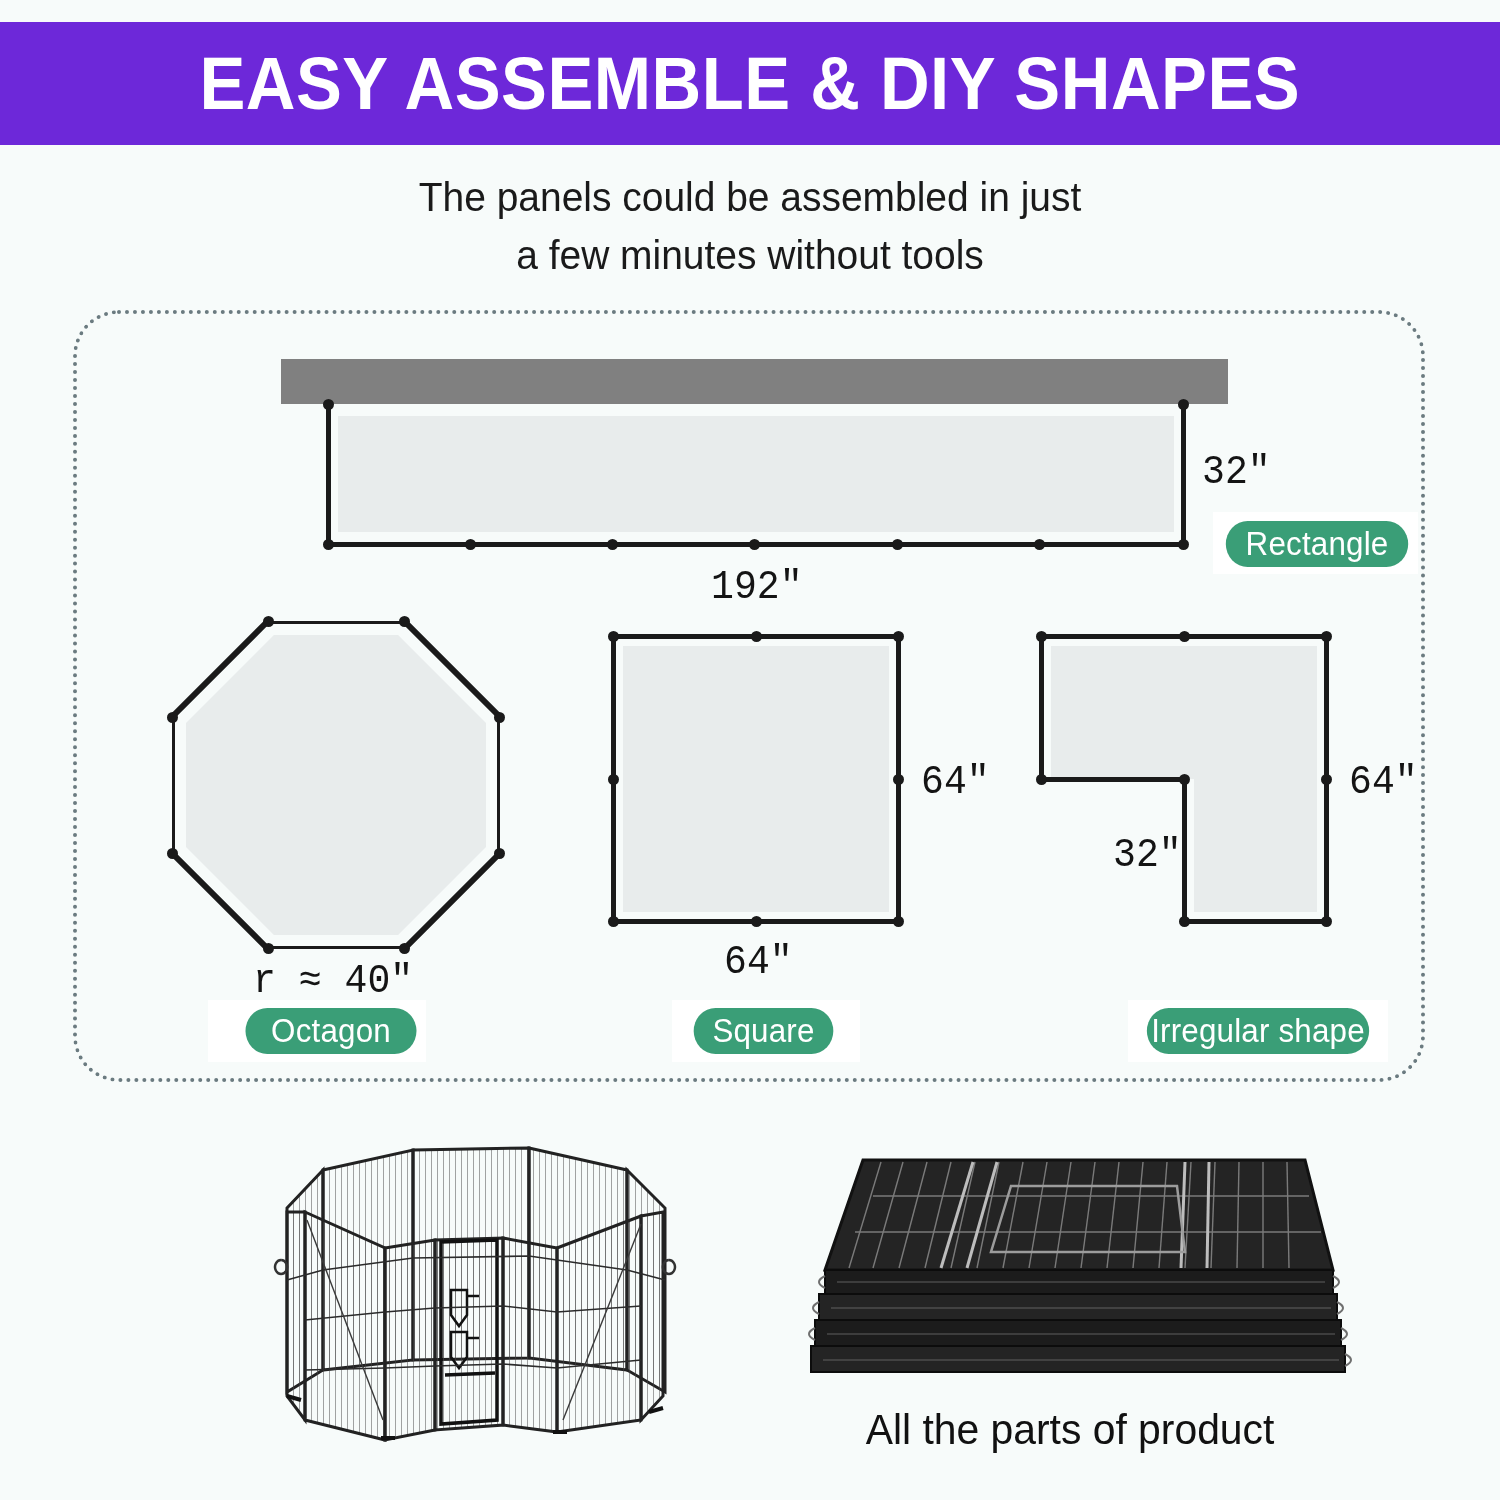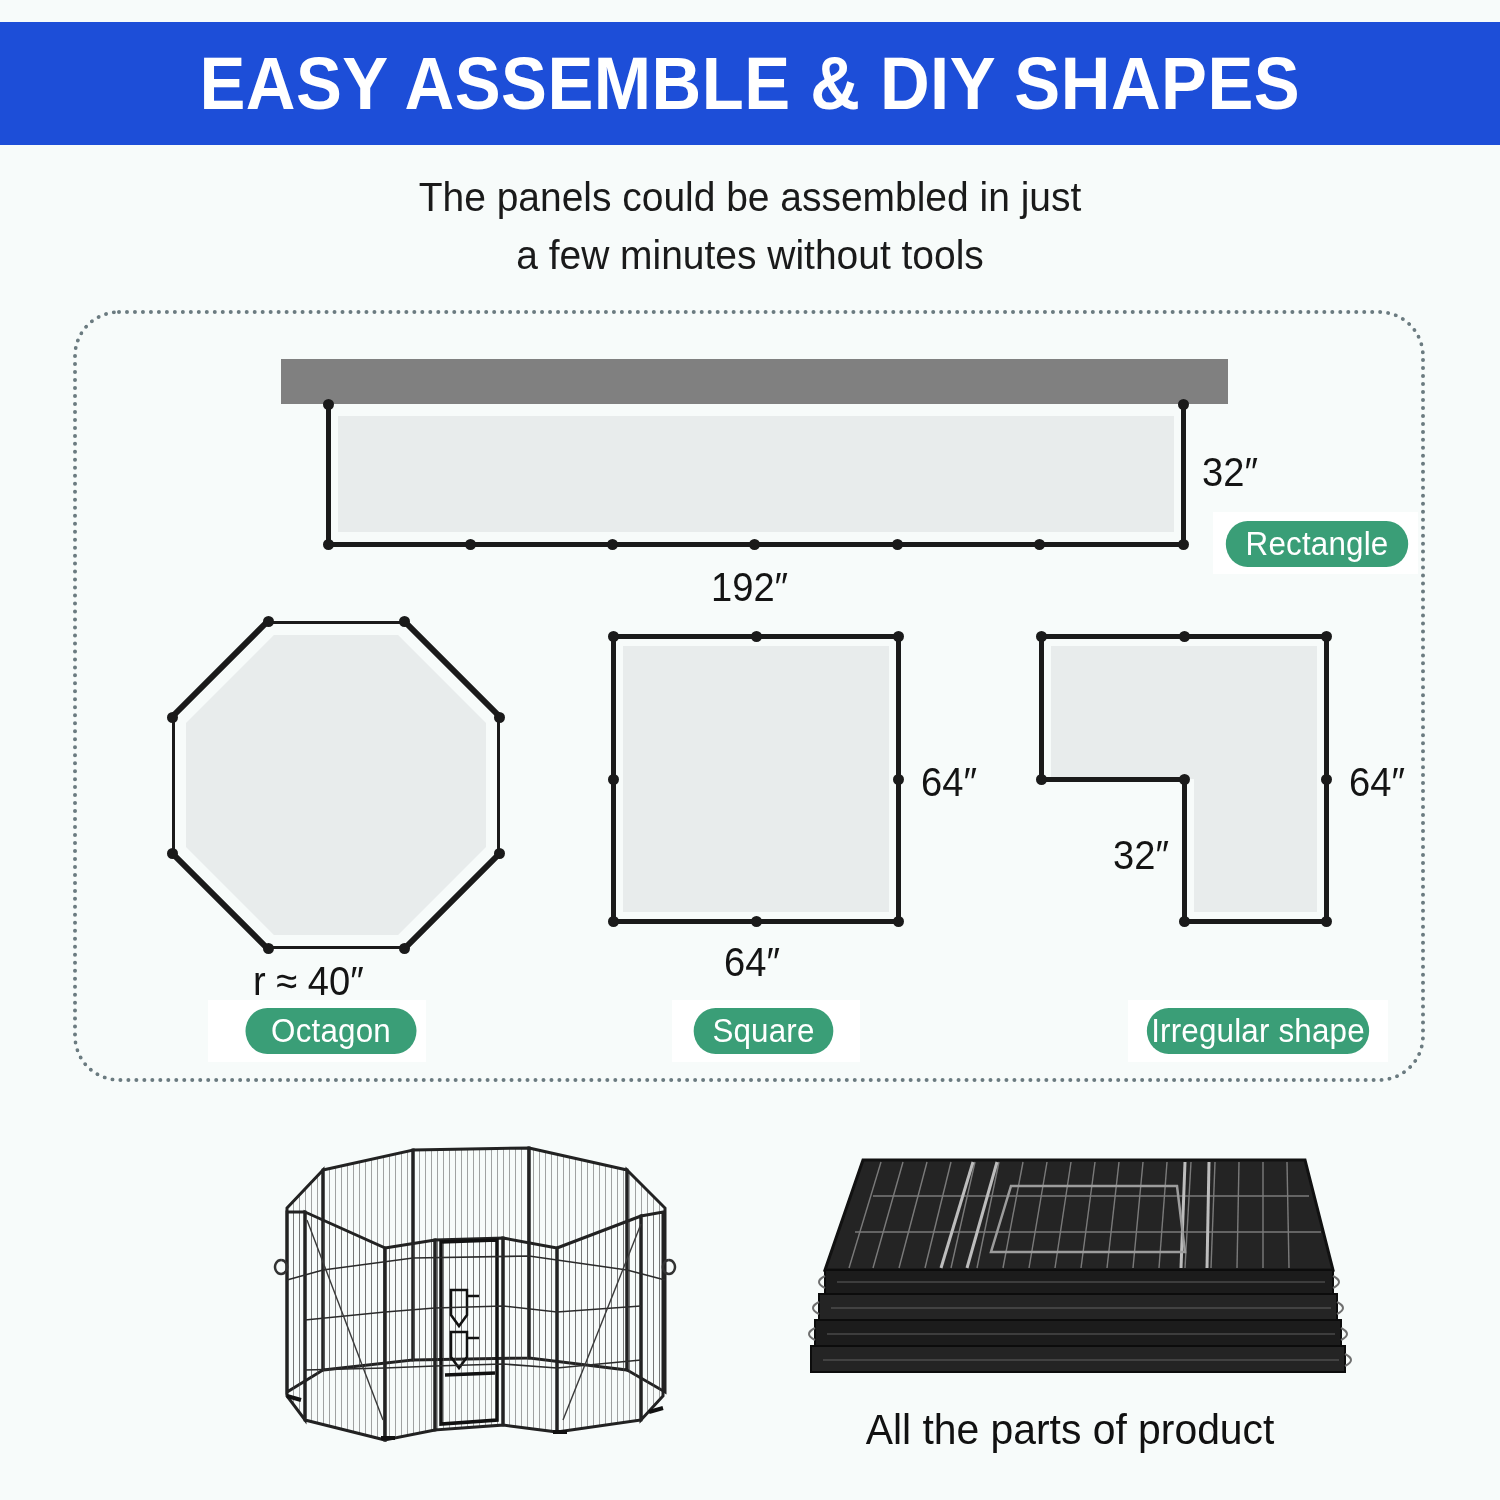--- a/index.html
+++ b/index.html
@@ -16,21 +16,21 @@
     position: relative;
   }
 
   
   #header-banner {
     position: absolute;
     left: 0;
     top: 22px;
     width: 1500px;
     height: 123px;
-    background: #1d4ed8;
+    background: #6d28d9;
     display: flex;
     align-items: center;
     justify-content: center;
   }
   #header-title {
     color: #ffffff;
     font-size: 74px;
     font-weight: bold;
     letter-spacing: 0.5px;
     line-height: 1;
@@ -58,21 +58,21 @@
     position: absolute;
     left: 73px;
     top: 310px;
     width: 1352px;
     height: 772px;
     border: 4px dotted #6b7b80;
     border-radius: 46px;
   }
 
   
-  .fig { position: absolute; }
+  .fig { position: absolute; font-family: Liberation Mono, monospace; }
 
   .edge {
     position: absolute;
     background: #1a1a1a;
     border-radius: 2px;
   }
   .edge.h { height: 5px; }
   .edge.v { width: 5px; }
 
   .node {

